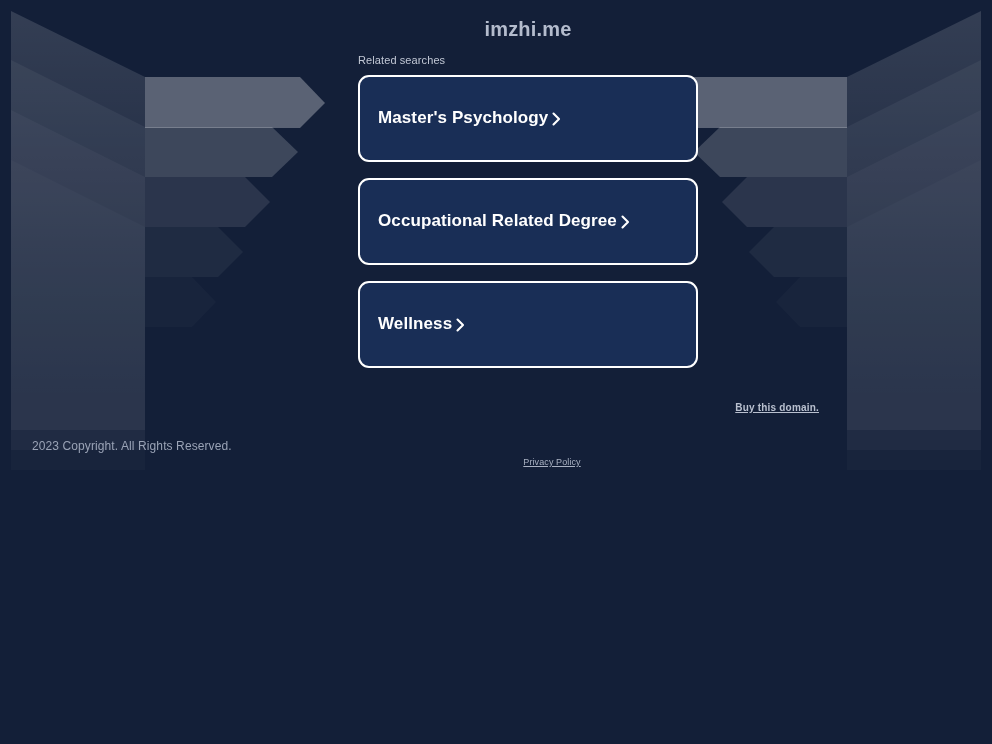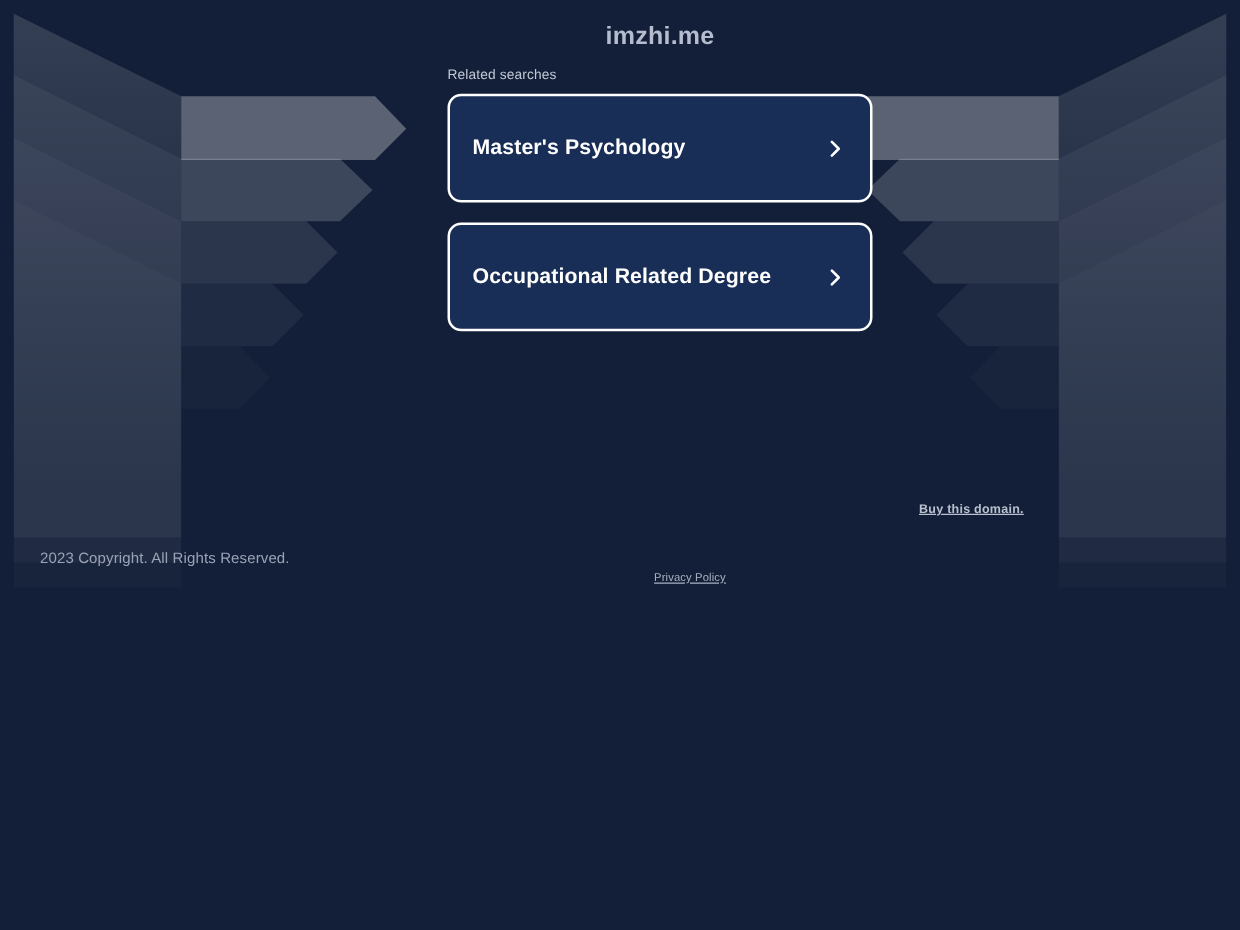--- a/index.html
+++ b/index.html
@@ -54,21 +54,20 @@
     position: absolute;
     left: 326px;
     top: 75px;
     width: 340px;
   }
 
   .search-card {
     position: relative;
     display: flex;
     align-items: center;
-    justify-content: space-between;
     width: 340px;
     height: 87px;
     margin-bottom: 16px;
     padding: 0 20px 0 18px;
     background: #192e56;
     border: 2px solid #ffffff;
     border-radius: 11px;
     cursor: pointer;
   }
 
@@ -193,20 +192,28 @@
 
     <div class="search-card">
       <span class="search-card-label">Occupational Related Degree</span>
       <span class="chevron-icon">
         <svg viewBox="0 0 16 16" xmlns="http://www.w3.org/2000/svg">
           <polyline points="5.5,2.5 11,8 5.5,13.5" fill="none" stroke="#ffffff" stroke-width="2.1" stroke-linecap="round" stroke-linejoin="round"></polyline>
         </svg>
       </span>
     </div>
 
+    <div class="search-card">
+      <span class="search-card-label">Wellness</span>
+      <span class="chevron-icon">
+        <svg viewBox="0 0 16 16" xmlns="http://www.w3.org/2000/svg">
+          <polyline points="5.5,2.5 11,8 5.5,13.5" fill="none" stroke="#ffffff" stroke-width="2.1" stroke-linecap="round" stroke-linejoin="round"></polyline>
+        </svg>
+      </span>
+    </div>
 
   </div>
 
   <a id="buy-domain-link" href="#">Buy this domain.</a>
 
   <div id="copyright-text">2023 Copyright. All Rights Reserved.</div>
 
   <div id="privacy-policy-link">
     <span>Privacy Policy</span>
   </div>

